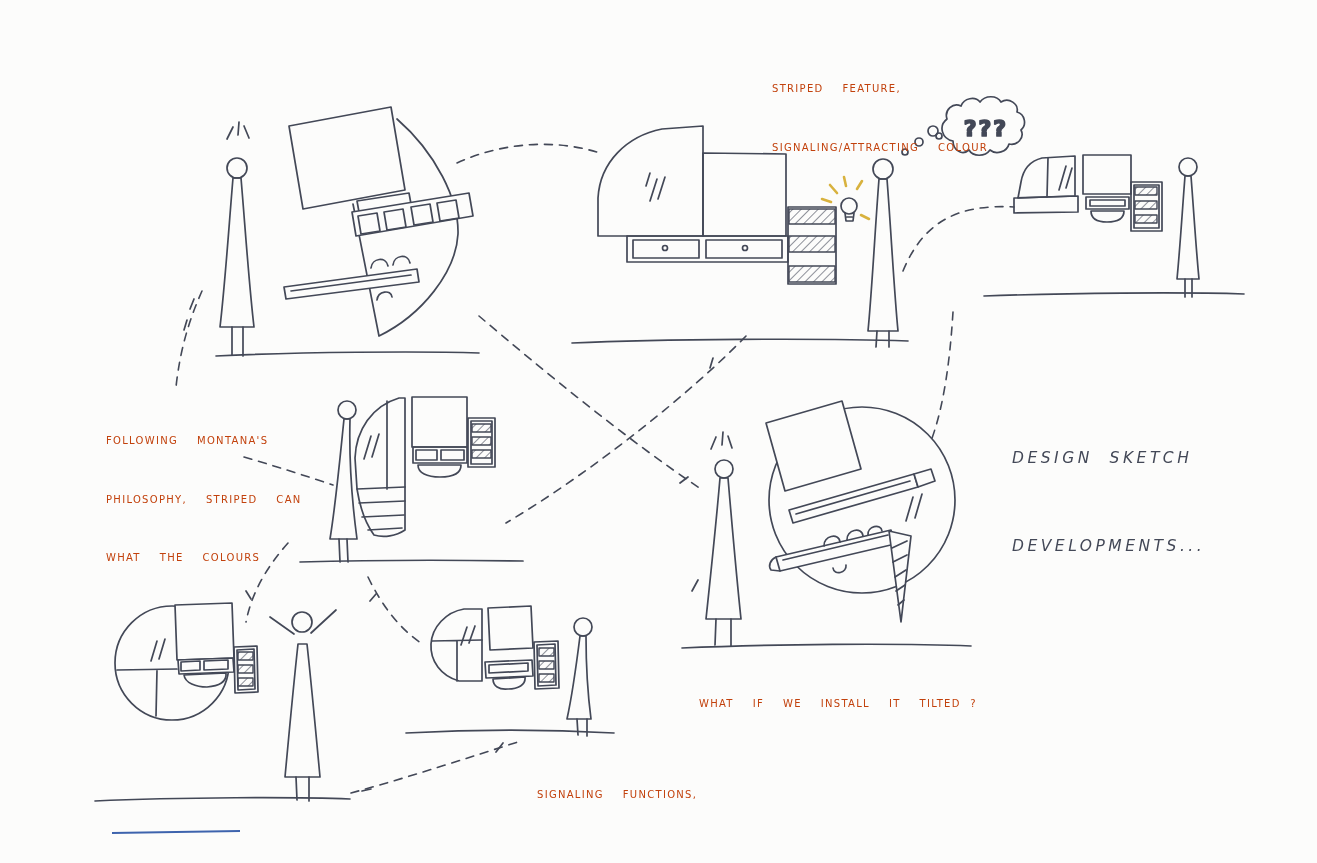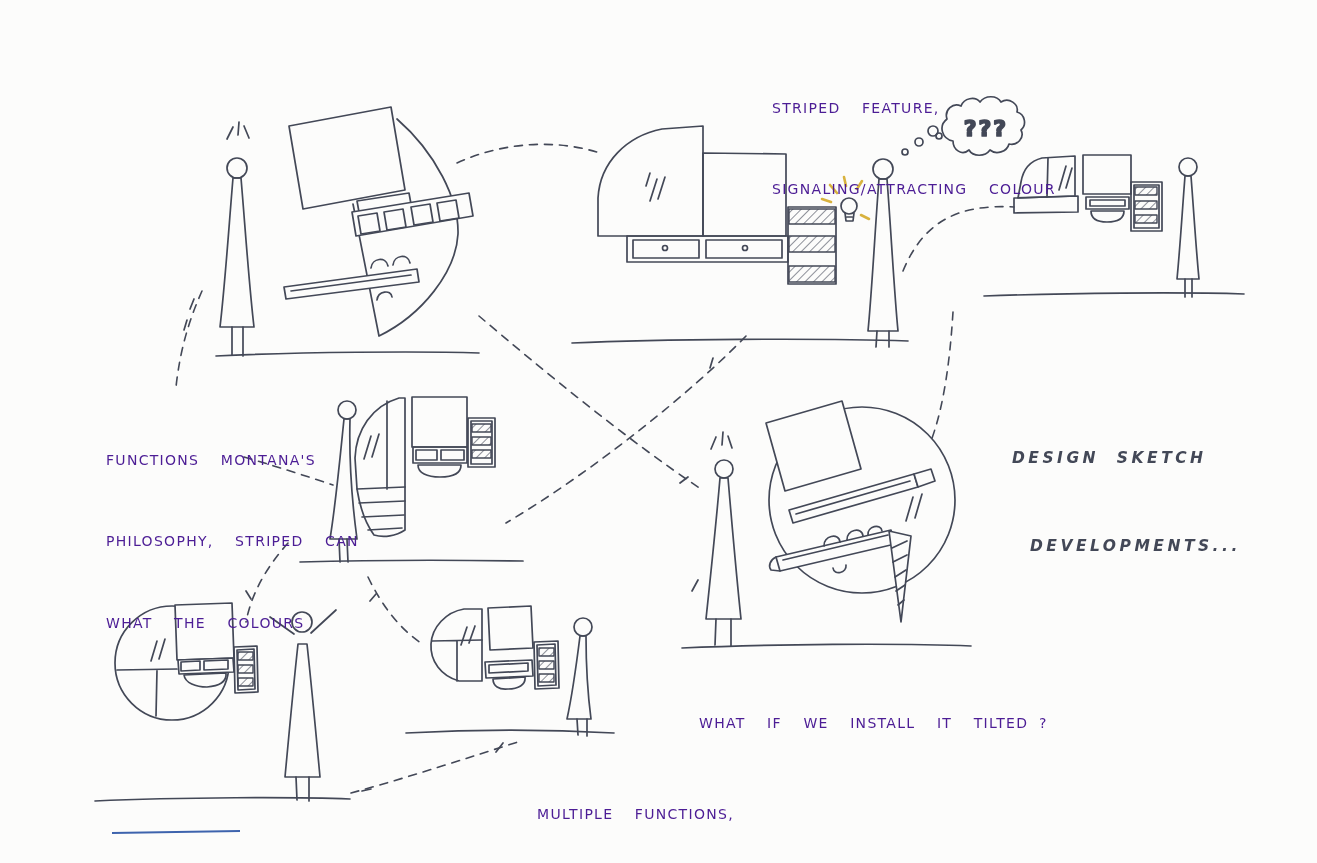--- a/index.html
+++ b/index.html
@@ -5,22 +5,22 @@
   * { margin:0; padding:0; box-sizing:border-box; }
   html,body { background:#ffffff; font-family:"DejaVu Sans", sans-serif; }
   .canvas { position:relative; width:1317px; height:863px; background:#fcfcfb; overflow:hidden; }
   .canvas svg { position:absolute; left:0; top:0; }
   .s   { fill:none; stroke:#434857; stroke-width:1.7; stroke-linecap:round; stroke-linejoin:round; }
   .p   { fill:#fcfcfb; }
   .hb  { fill:url(#hatch); stroke:#434857; stroke-width:1.4; }
   .dash path { stroke-dasharray:8 7; stroke-width:1.6; }
   .y   { stroke:#d8b23e; stroke-width:2.6; }
   .qtext { font-size:22px; font-weight:bold; fill:#434857; letter-spacing:2px; font-family:"DejaVu Sans",sans-serif; }
-  .note { position:absolute; color:#4c1d95; font-size:14px; letter-spacing:1.3px; word-spacing:5px; line-height:1.95; white-space:pre; }
-  .ink-note { position:absolute; color:#434857; font-style:italic; font-size:15.5px; letter-spacing:3.5px; line-height:1.9; white-space:pre;font-weight:bold; }
+  .note { position:absolute; color:#c2410c; font-size:10px; letter-spacing:1.3px; word-spacing:5px; line-height:1.95; white-space:pre; }
+  .ink-note { position:absolute; color:#434857; font-style:italic; font-size:15.5px; letter-spacing:3.5px; line-height:1.9; white-space:pre; }
   .final { font-size:14px; letter-spacing:1.2px; word-spacing:4px; }
   .underline-blue { position:absolute; left:112px; top:831px; width:128px; height:0; border-top:2.4px solid #3d63ad; transform:rotate(-0.8deg); }
 </style>
 </head>
 <body>
 
 <div class="canvas">
 
 <svg width="1317" height="863" viewBox="0 0 1317 863">
   <defs>
@@ -252,36 +252,36 @@
 
   </g>
 </svg>
 
 <div class="note" style="left:772px; top:40px;">
   <div>STRIPED  FEATURE,</div>
   <div>SIGNALING/ATTRACTING  COLOUR</div>
 </div>
 
 <div class="note" style="left:106px; top:392px;">
-  <div>FUNCTIONS  MONTANA'S</div>
+  <div>FOLLOWING  MONTANA'S</div>
   <div>PHILOSOPHY,  STRIPED  CAN</div>
   <div>WHAT  THE  COLOURS</div>
 </div>
 
 <div class="ink-note" style="left:1012px; top:385px;">
   <div>DESIGN  SKETCH</div>
-  <div style="margin-left:18px;">DEVELOPMENTS...</div>
+  <div style="">DEVELOPMENTS...</div>
 </div>
 
 <div class="note" style="left:699px; top:655px;">
   <div>WHAT  IF  WE  INSTALL  IT  TILTED ?</div>
 </div>
 
 <div class="note" style="left:537px; top:746px;">
-  <div>MULTIPLE  FUNCTIONS,</div>
+  <div>SIGNALING  FUNCTIONS,</div>
   
 </div>
 
 <div class="ink-note final" style="left:103px; top:807px;">
   <div>( FINAL  DESIGN )</div>
 </div>
 <div class="underline-blue"></div>
 
 </div>
 

